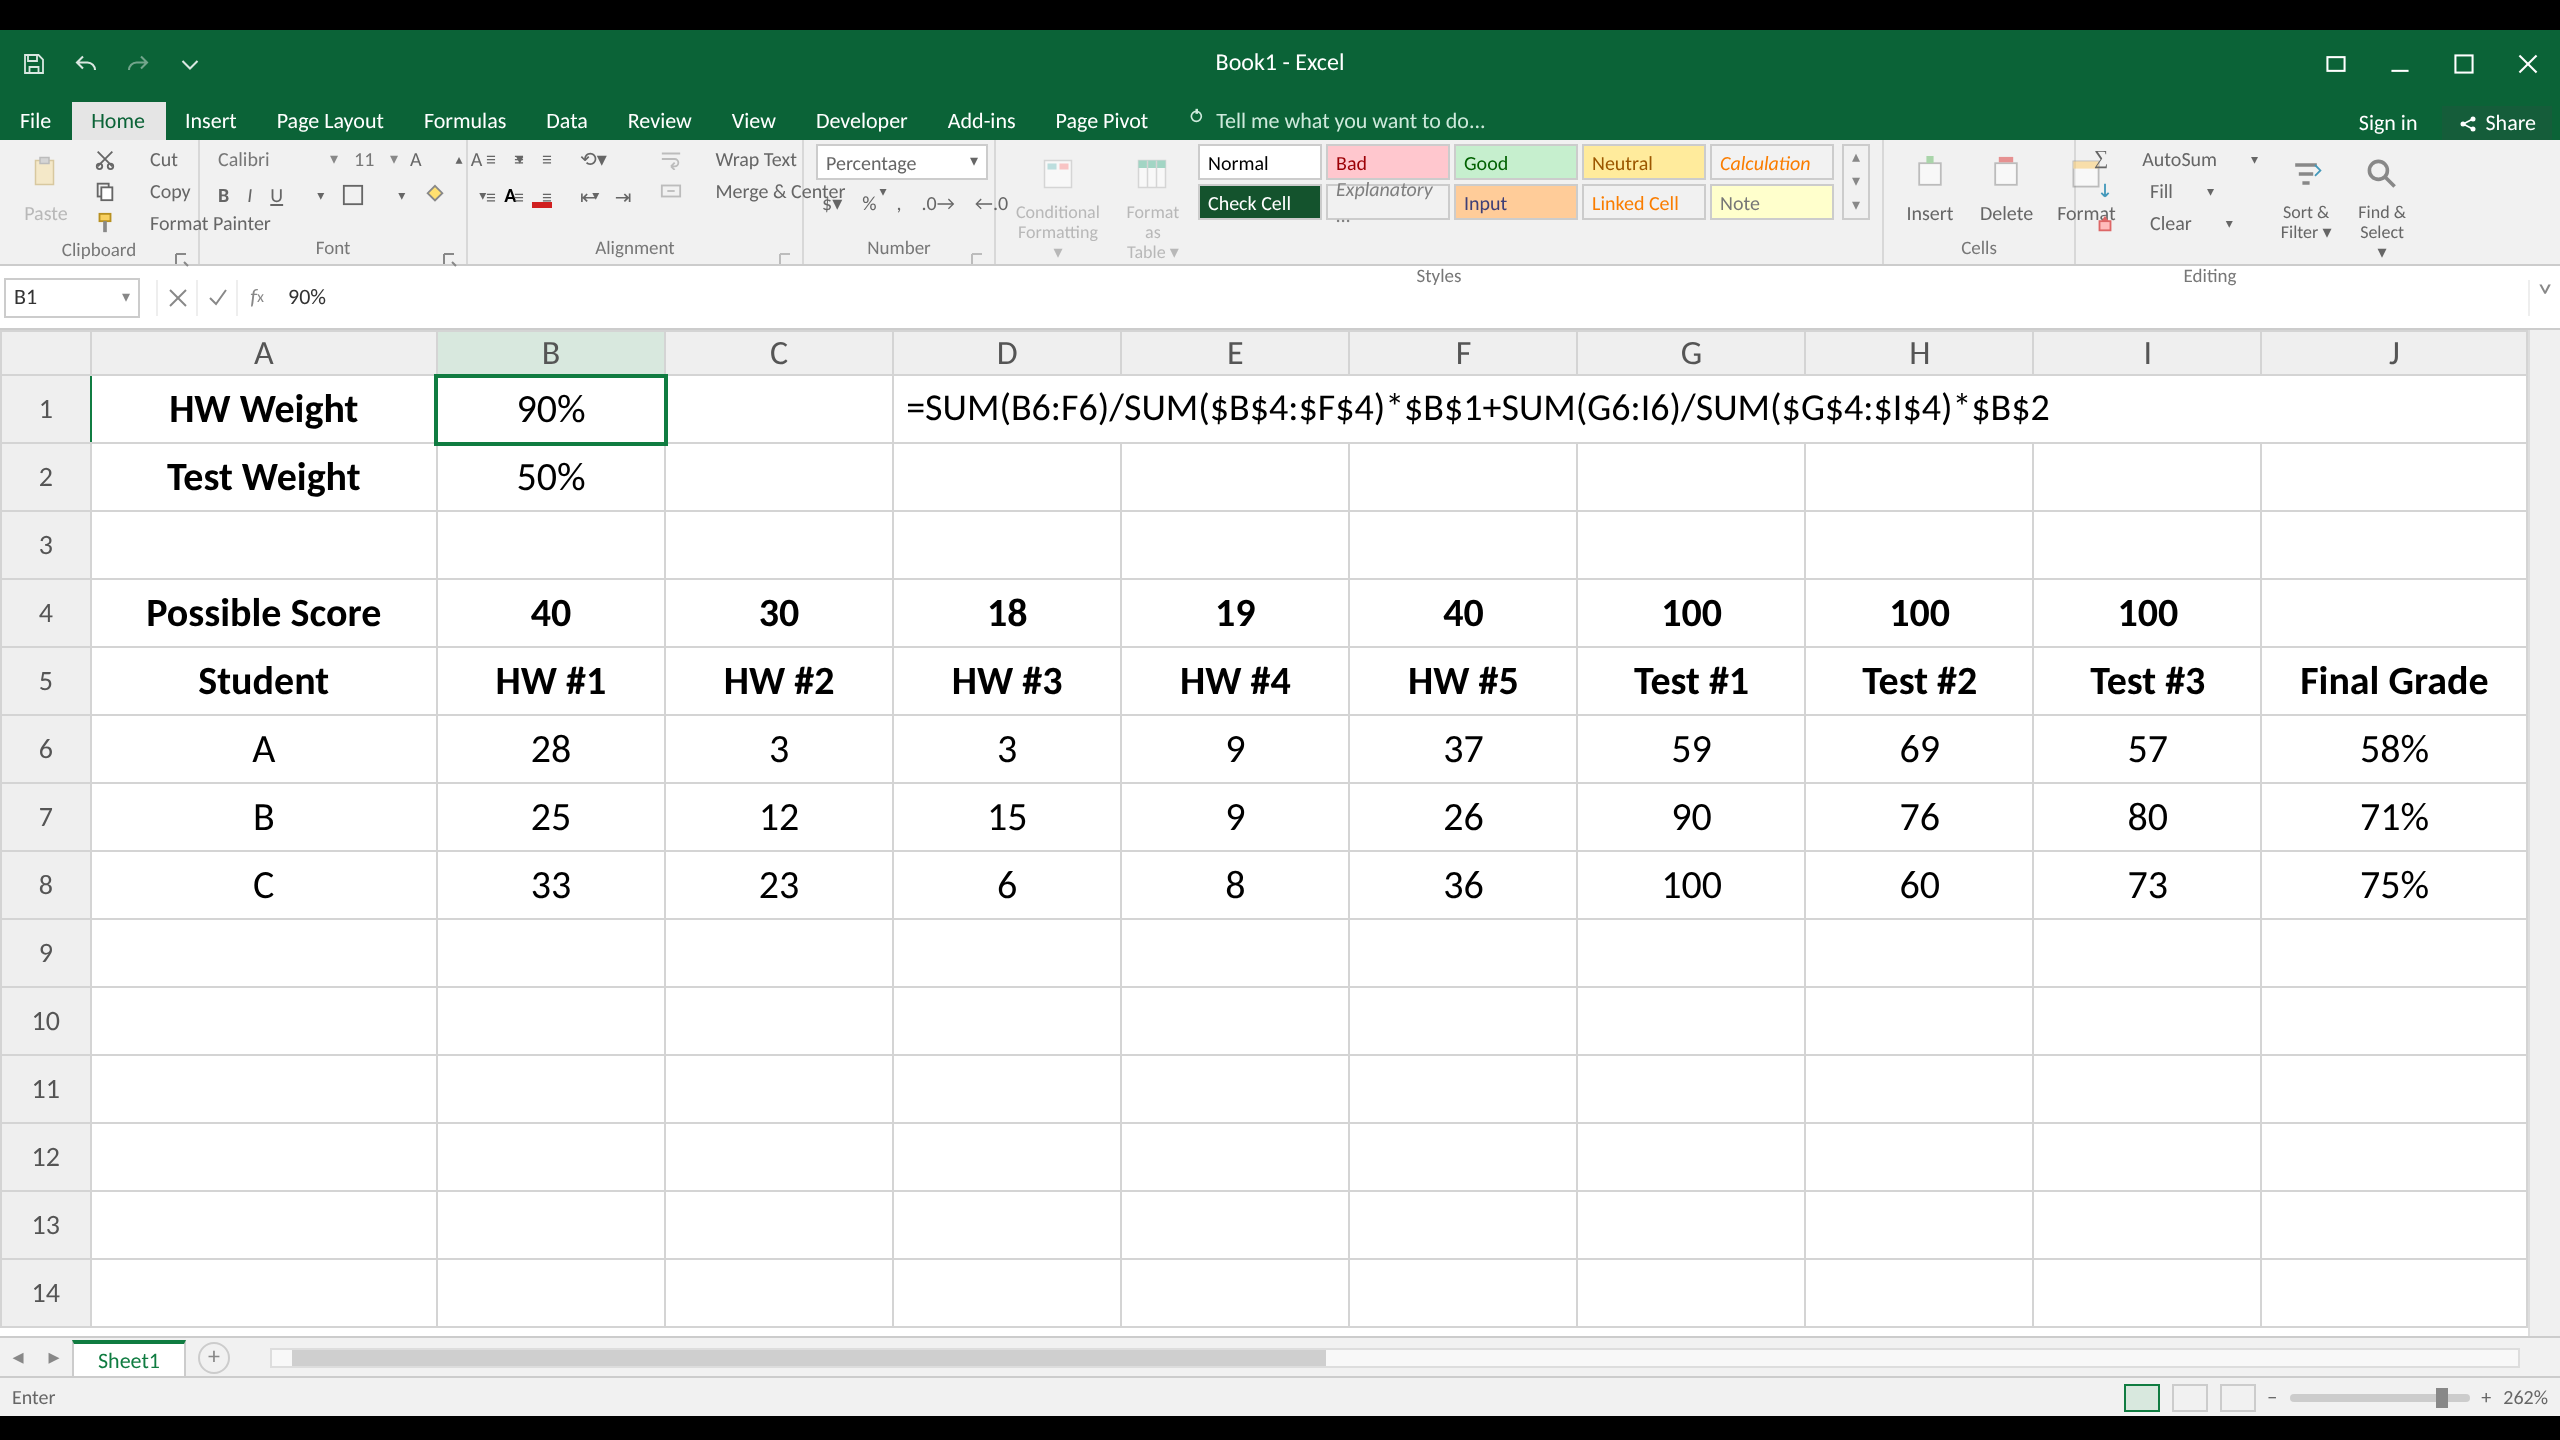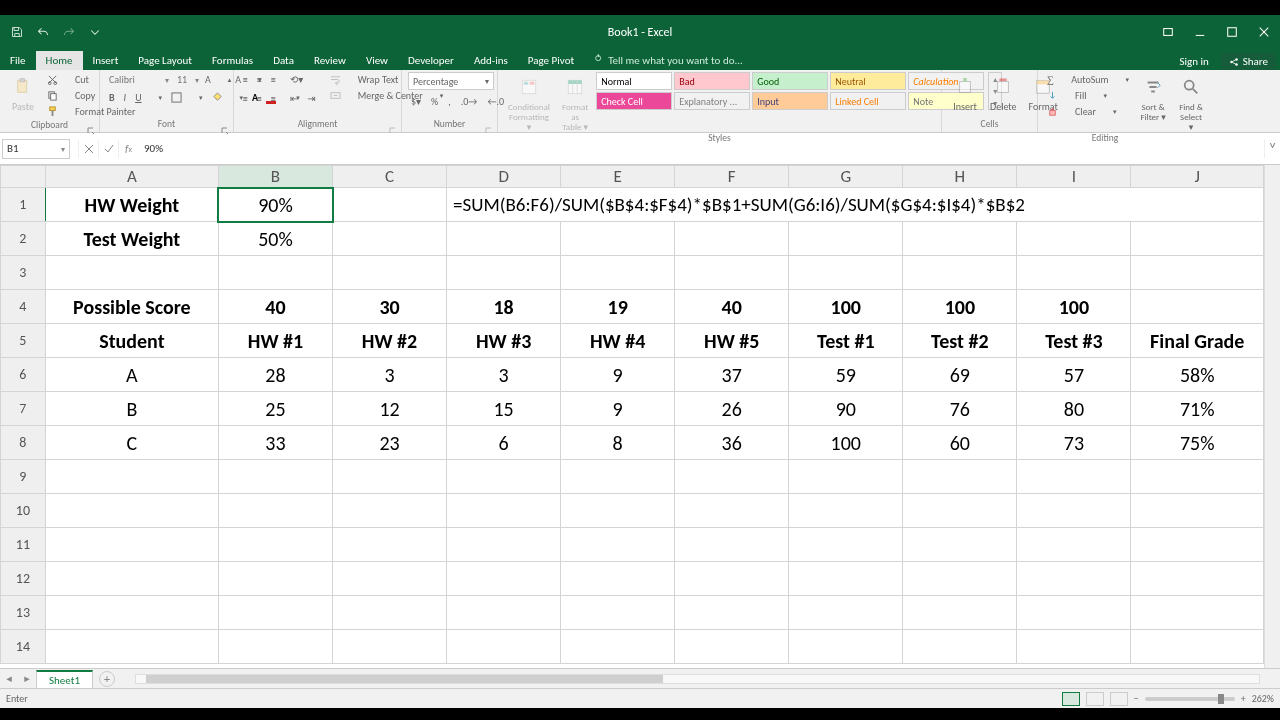--- a/index.html
+++ b/index.html
@@ -40,21 +40,21 @@
   .btncol { display:flex; flex-direction:column; gap:1px; }
   .sbtn { height:15px; display:flex; align-items:center; gap:17px; padding:0 3px; color:#666; font-size:10px; white-space:nowrap;}
   .sbtn svg { width:11px;height:11px; }
   .bigbtn { display:flex; flex-direction:column; align-items:center; justify-content:center; padding:2px 4px 0 4px; color:#666; font-size:10px; gap:2px;}
   .bigbtn svg { width:18px; height:18px; }
   .bigbtn .icbox { width:26px;height:26px; display:flex;align-items:center;justify-content:center;}
   .bigbtn span { line-height:1; text-align:center; }
   .fontname { width:66px; }
   .fontsize { width:28px; }
 
-  .galitem { width:76px;height:18px;border:1px solid #ccc;font-size:10px;display:flex;align-items:center;padding:0 4px; margin-right:2px;}
+  .galitem { width:62px;height:18px;border:1px solid #ccc;font-size:10px;display:flex;align-items:center;padding:0 4px; margin-right:2px;}
   .galrow { display:flex; }
   .gal { display:flex; flex-direction:column; gap:2px;}
   .galarrow { width:14px; display:flex; flex-direction:column; border:1px solid #ccc; margin-left:2px;}
   .galarrow div{flex:1;display:flex;align-items:center;justify-content:center;}
 
   .numfmt { width:86px; height:18px; border:1px solid #ccc; font-size:10px; display:flex; align-items:center; padding:0 4px; color:#666; background:#fff;}
 
   .dim { color:#b8b8b8; }
   .dim svg { opacity:0.5; }
 
@@ -384,22 +384,22 @@
         <div style="display:flex">
           <div class="gal">
             <div class="galrow">
               <div class="galitem" style="color:#000;background:#fff">Normal</div>
               <div class="galitem" style="color:#9c0006;background:#ffc7ce">Bad</div>
               <div class="galitem" style="color:#006100;background:#c6efce">Good</div>
               <div class="galitem" style="color:#9c5700;background:#ffeb9c">Neutral</div>
               <div class="galitem" style="color:#fa7d00;background:#f2f2f2;font-style:italic">Calculation</div>
             </div>
             <div class="galrow">
-              <div class="galitem" style="color:#fff;background:#ec4899">Check Cell</div>
-              <div class="galitem" style="color:#7f7f7f;">Explanatory ...</div>
+              <div class="galitem" style="color:#fff;background:#14532d">Check Cell</div>
+              <div class="galitem" style="color:#7f7f7f;font-style:italic">Explanatory ...</div>
               <div class="galitem" style="color:#3f3f76;background:#ffcc99">Input</div>
               <div class="galitem" style="color:#fa7d00">Linked Cell</div>
               <div class="galitem" style="background:#ffffcc">Note</div>
             </div>
           </div>
           <div class="galarrow">
             <div style="font-size:8px;color:#888">▴</div>
             <div style="font-size:8px;color:#888">▾</div>
             <div style="font-size:8px;color:#888">▾</div>
           </div>

